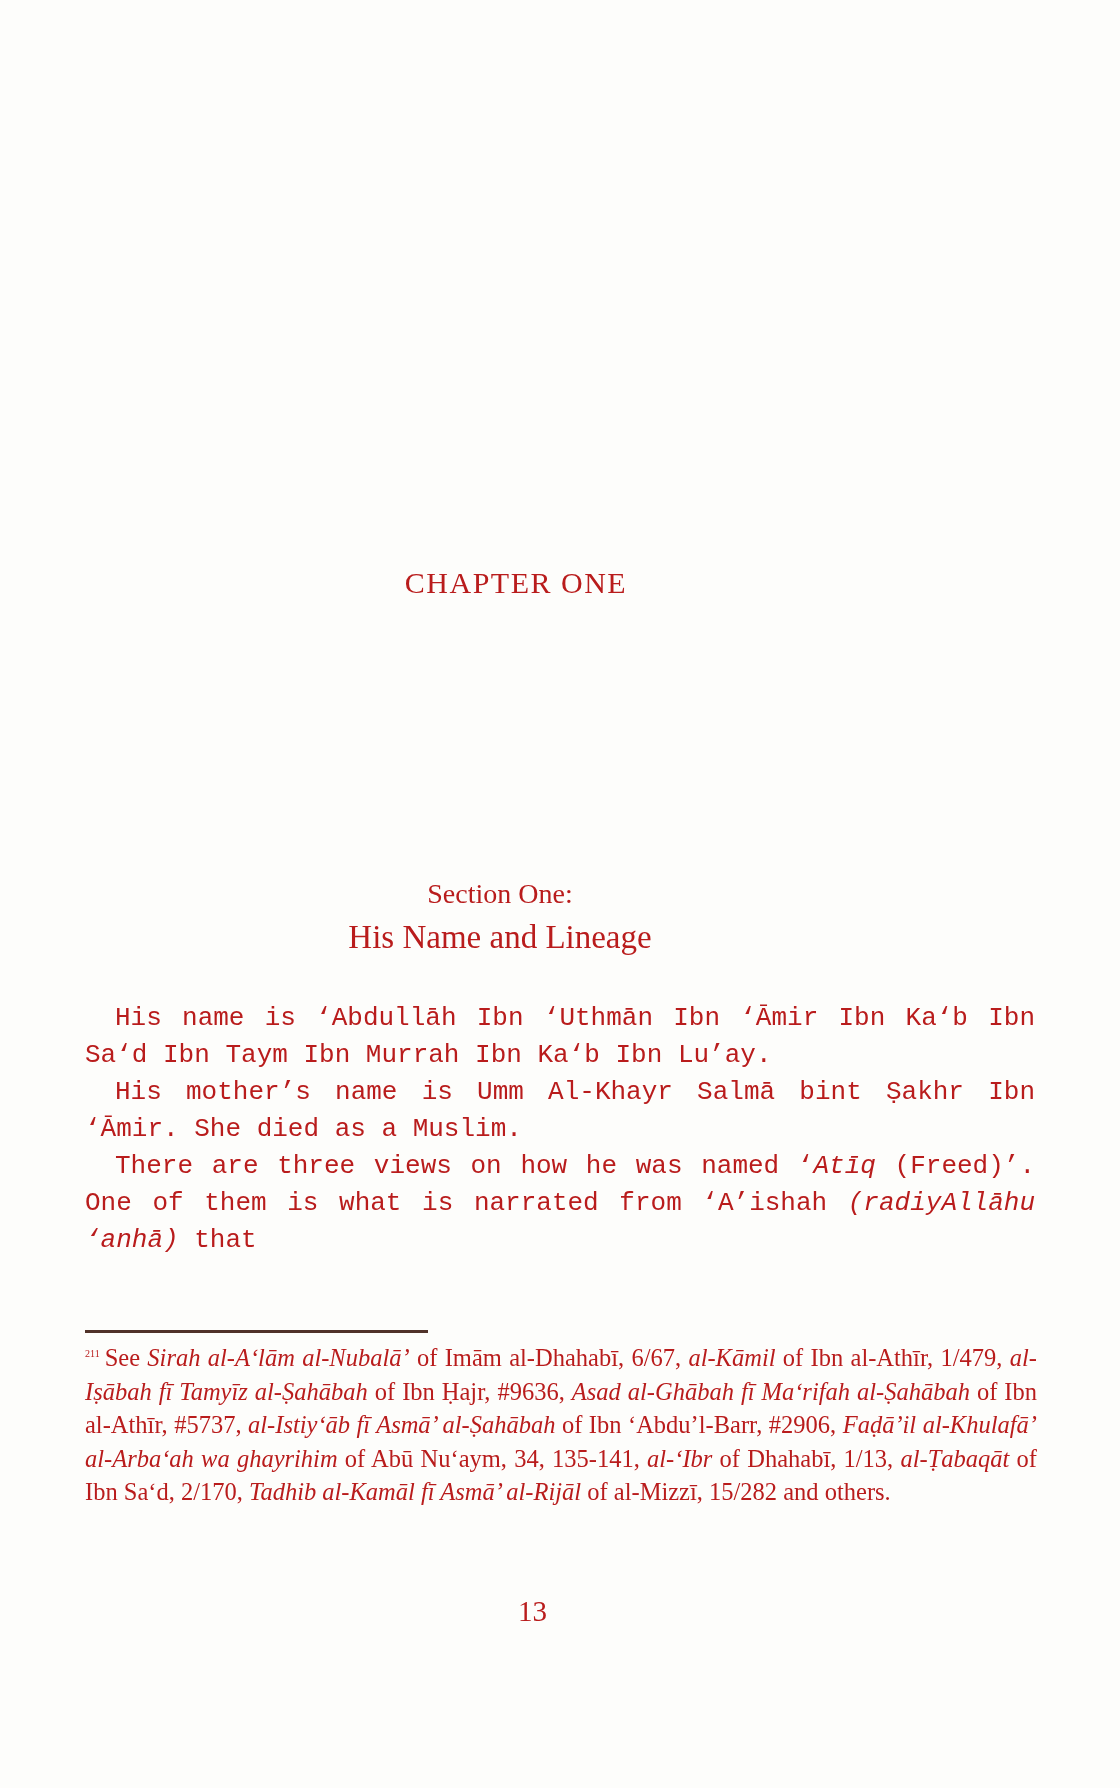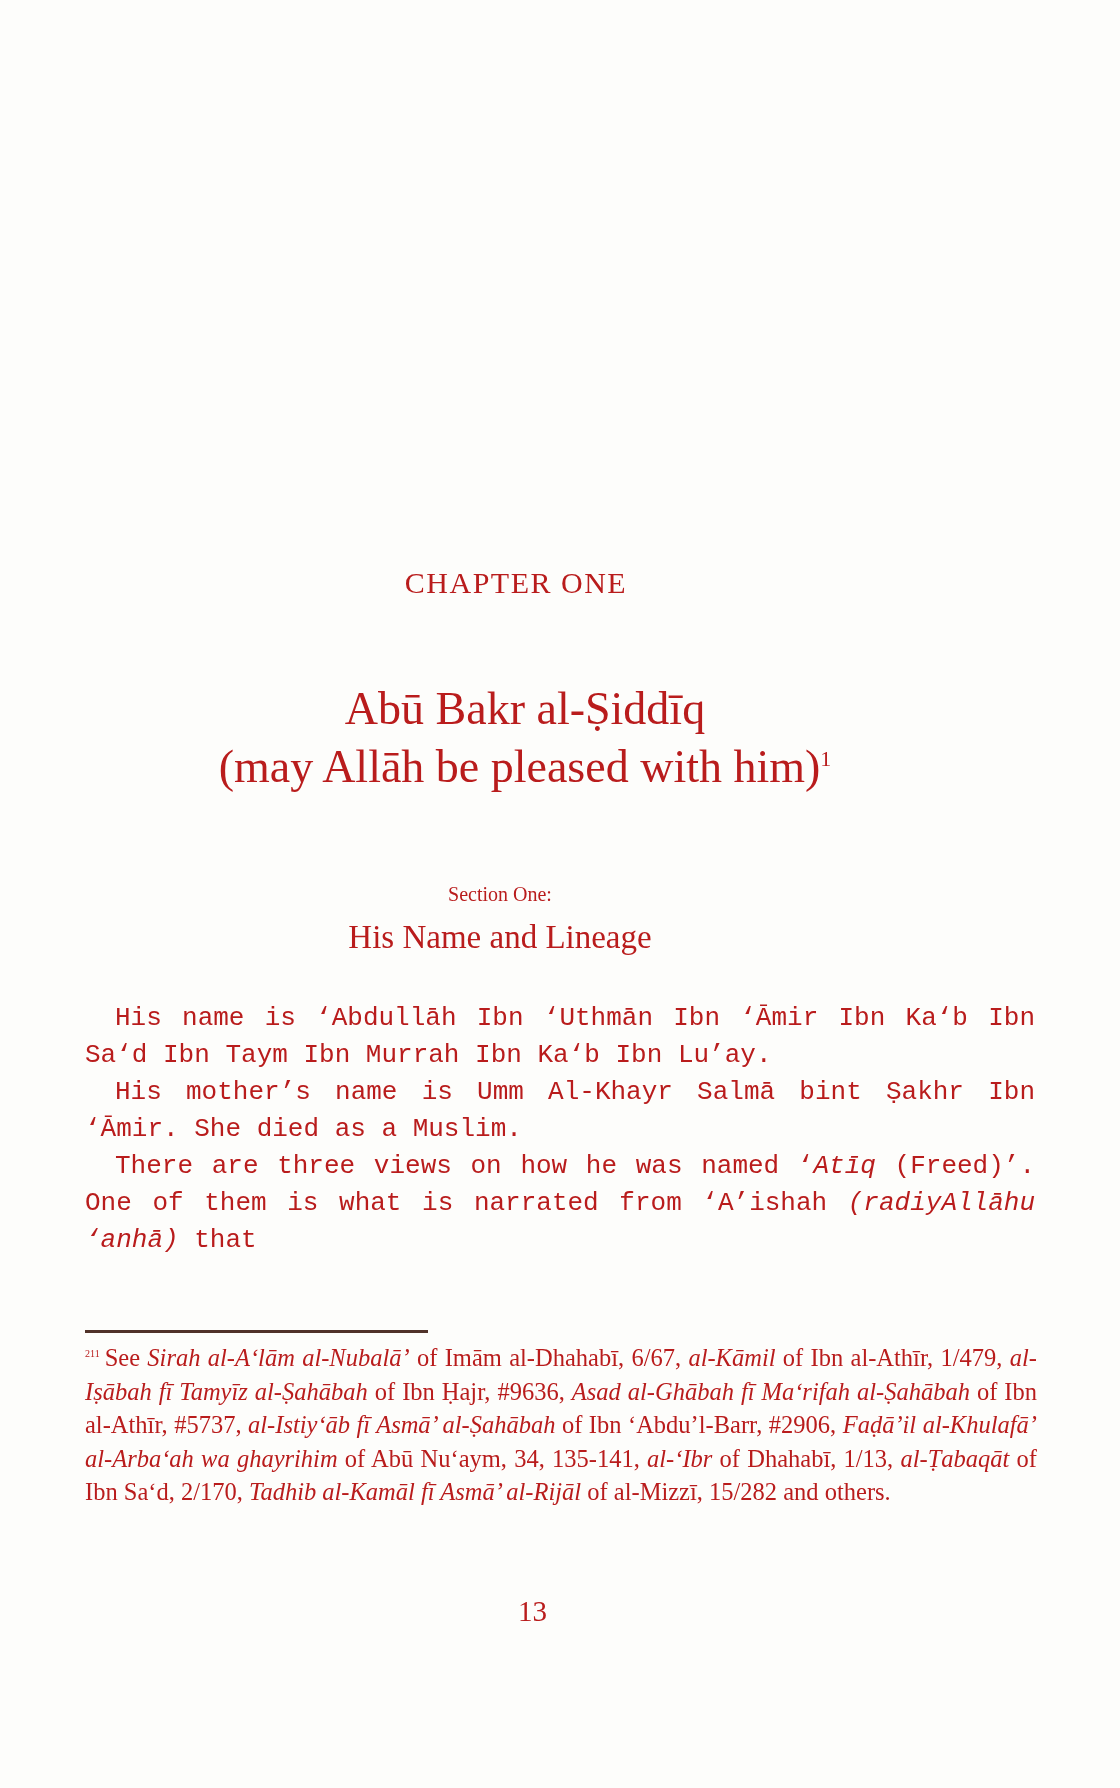--- a/index.html
+++ b/index.html
@@ -48,21 +48,21 @@
   .section {
     position: absolute;
     top: 874px;
     left: 0;
     width: 100%;
     box-sizing: border-box;
     padding-right: 120px;
     text-align: center;
   }
   .section-label {
-    font-size: 20px;
+    font-size: 28px;
     line-height: 40px;
   }
   .section-title {
     font-size: 33px;
     line-height: 46px;
   }
   .body-text {
     position: absolute;
     top: 1000px;
     left: 85px;
@@ -112,24 +112,20 @@
     font-size: 29px;
   }
 </style>
 </head>
 <body>
 
 <div class="page">
 
   <div class="chapter-heading">CHAPTER ONE</div>
 
-  <h1 class="title">
-    <span>Abū Bakr al-Ṣiddīq</span><br>
-    <span>(may Allāh be pleased with him)</span><sup>1</sup>
-  </h1>
 
   <div class="section">
     <div class="section-label">Section One:</div>
     <div class="section-title">His Name and Lineage</div>
   </div>
 
   <div class="body-text">
     <p><span>His name is ‘Abdullāh Ibn ‘Uthmān Ibn ‘Āmir Ibn Ka‘b Ibn Sa‘d Ibn Taym Ibn Murrah Ibn Ka‘b Ibn Lu’ay.</span></p>
     <p><span>His mother’s name is Umm Al-Khayr Salmā bint Ṣakhr Ibn ‘Āmir. She died as a Muslim.</span></p>
     <p><span>There are three views on how he was named ‘</span><i>Atīq</i><span> (Freed)’. One of them is what is narrated from ‘A’ishah </span><i>(radiyAllāhu ‘anhā)</i><span> that</span></p>

